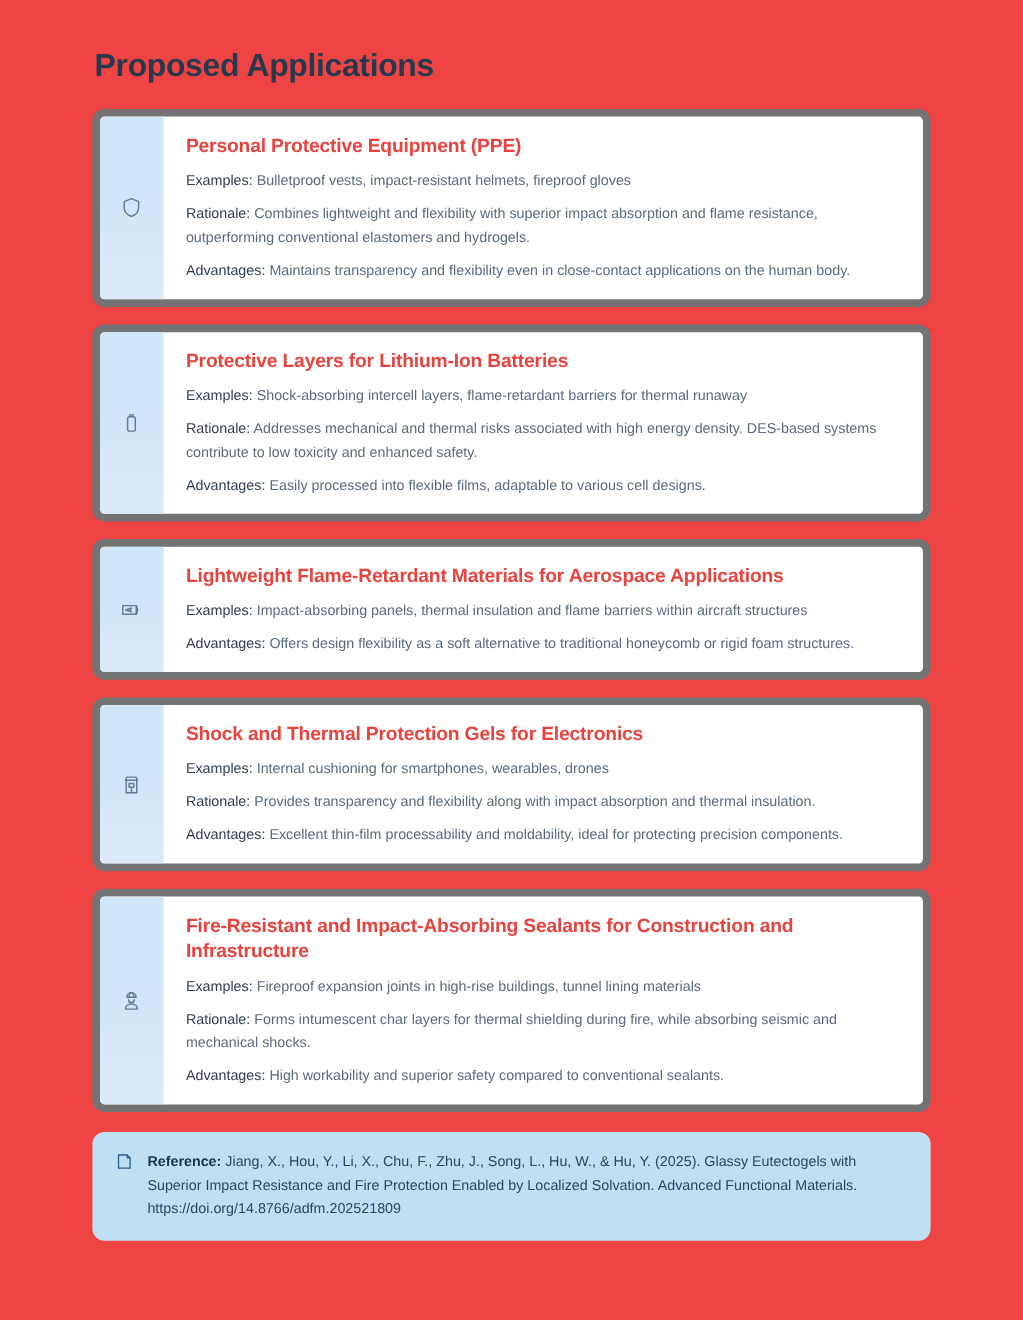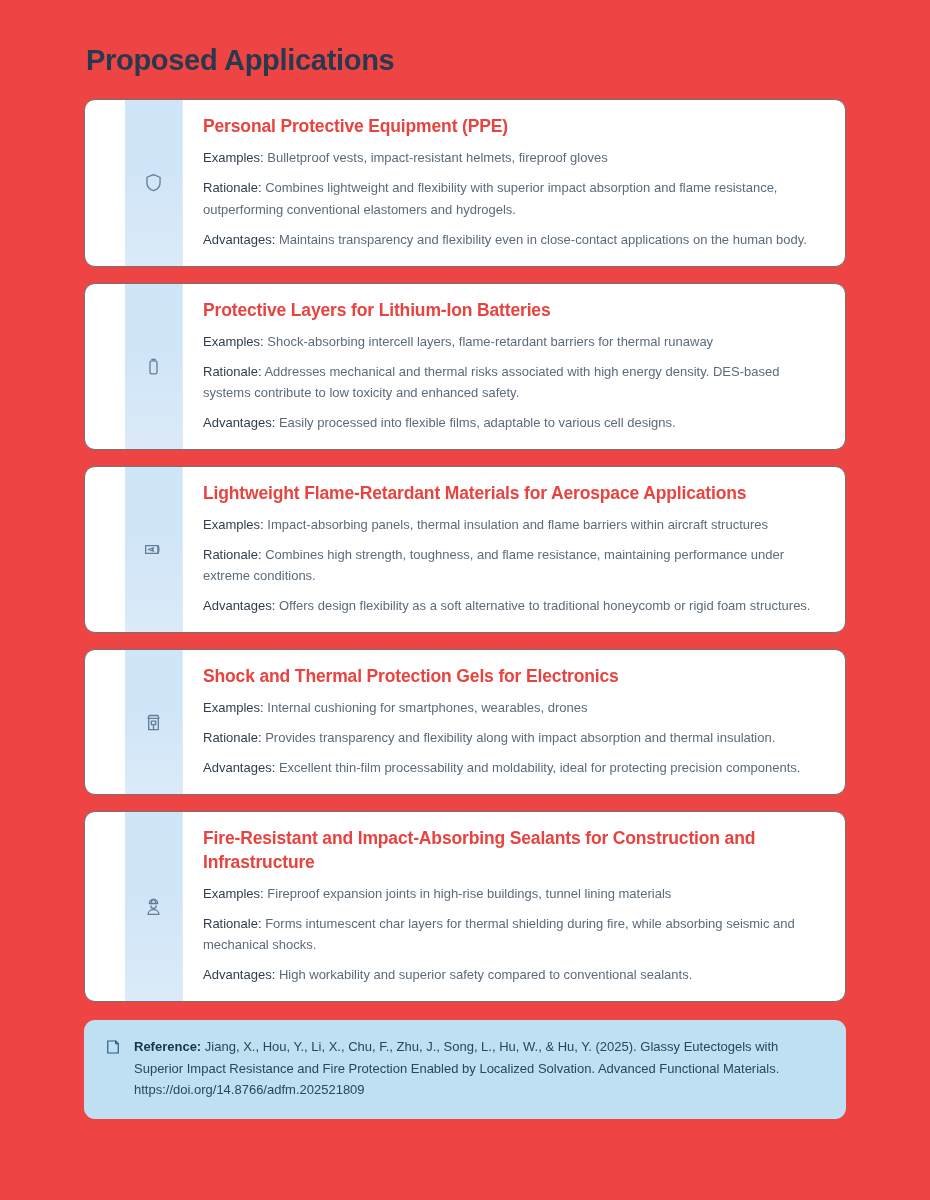--- a/index.html
+++ b/index.html
@@ -36,25 +36,24 @@
   .cards {
     display: flex;
     flex-direction: column;
     gap: 16px;
   }
 
   .card {
     display: flex;
     align-items: stretch;
     background: #ffffff;
-    border: 1px solid #737373;
+    border: 7px solid #737373;
     border-radius: 11px;
     overflow: hidden;
     min-height: 80px;
-    padding-left: 40px;
   }
 
   .card-iconcol {
     flex: 0 0 58px;
     background: linear-gradient(180deg, #cfe5f8 0%, #cfe5f8 40%, #dceaf8 100%);
     display: flex;
     align-items: center;
     justify-content: center;
     border-right: 1px solid #e2ebf3;
   }
@@ -176,21 +175,20 @@
           <svg viewBox="0 0 24 24">
               <path d="M3 7.5 h14 v9 H3 Z"></path>
               <path d="M17 7.5 c1.6 1 1.6 7 0 9"></path>
               <path d="M6 12 l6-2 -1.4 2 1.4 2 Z"></path>
             </svg>
         </span>
       </div>
       <div class="card-body">
         <div class="card-heading">Lightweight Flame-Retardant Materials for Aerospace Applications</div>
         <p class="field"><span class="lbl">Examples:</span> <span>Impact-absorbing panels, thermal insulation and flame barriers within aircraft structures</span></p>
-        <p class="field"><span class="lbl">Rationale:</span> <span>Combines high strength, toughness, and flame resistance, maintaining performance under extreme conditions.</span></p>
         <p class="field"><span class="lbl">Advantages:</span> <span>Offers design flexibility as a soft alternative to traditional honeycomb or rigid foam structures.</span></p>
       </div>
     </div>
 
     <div class="card">
       <div class="card-iconcol">
         <span>
           <svg viewBox="0 0 24 24">
               <path d="M7 4 h10 l1.2 3.2 H5.8 Z"></path>
               <path d="M6.5 7.2 v13 h11 v-13"></path>

